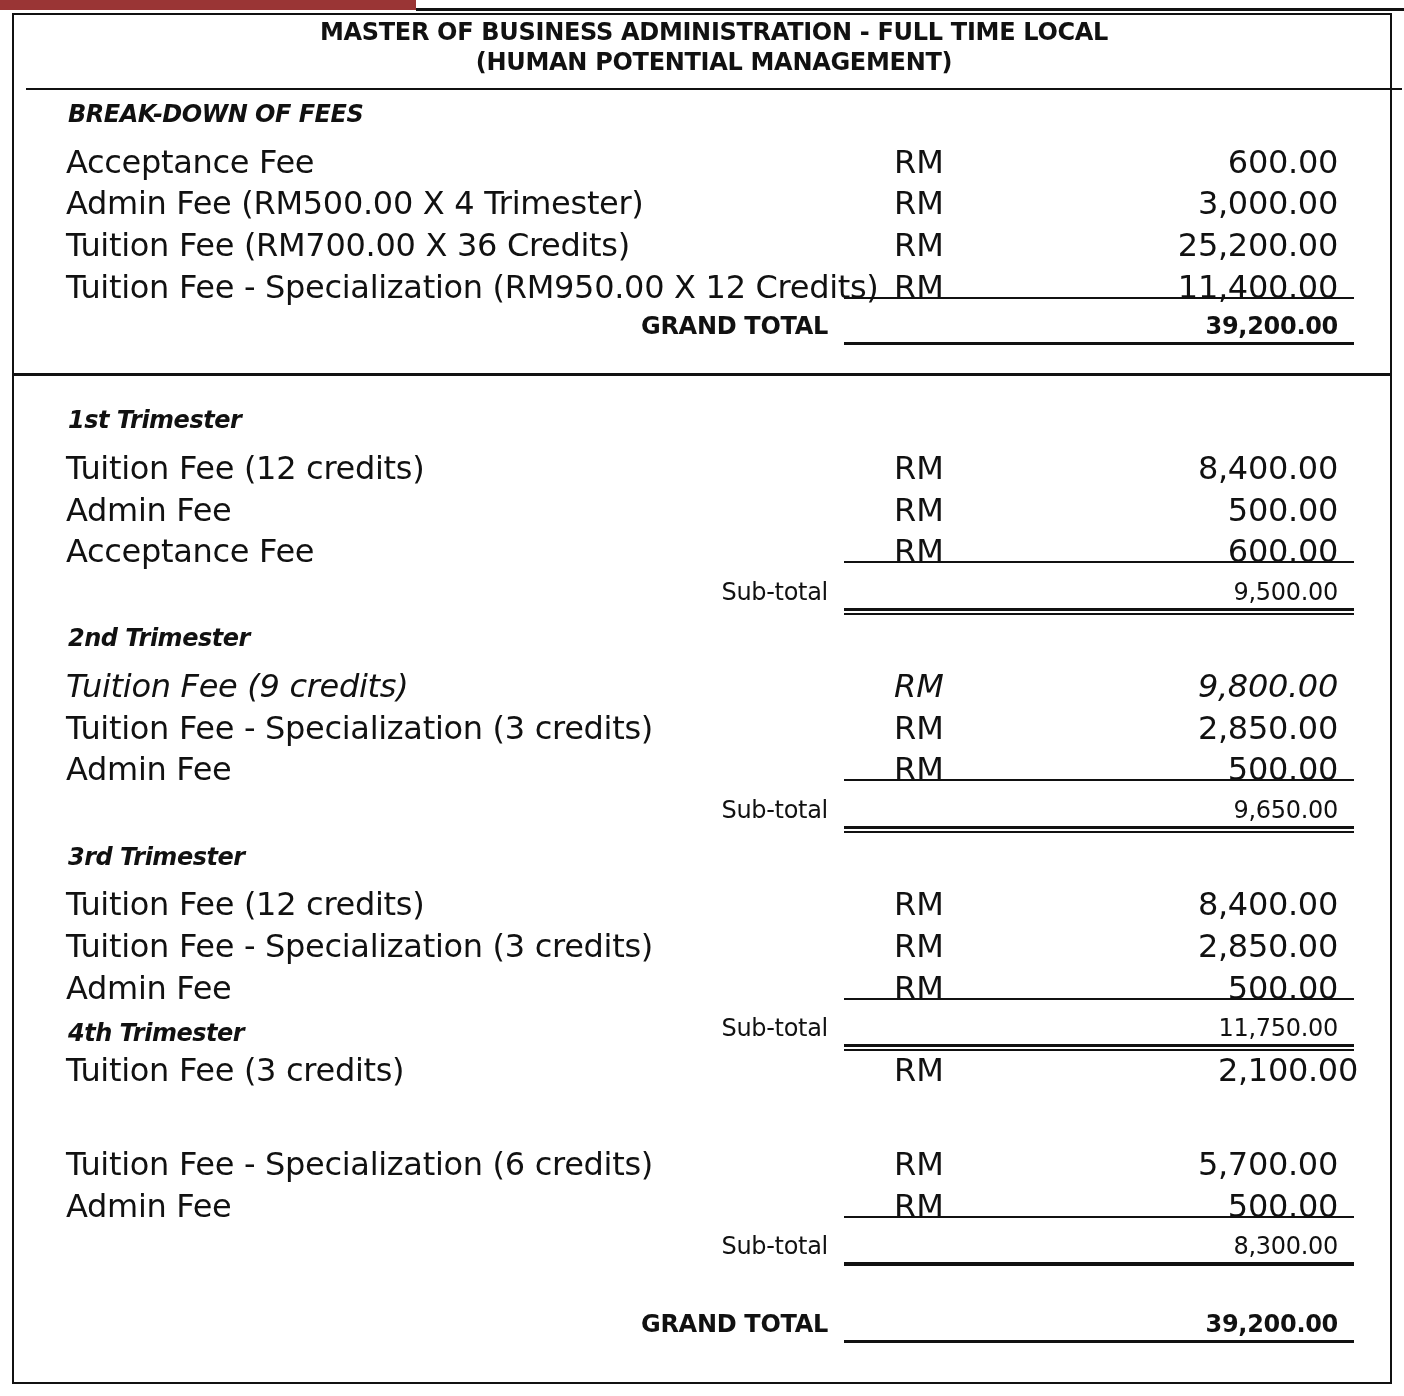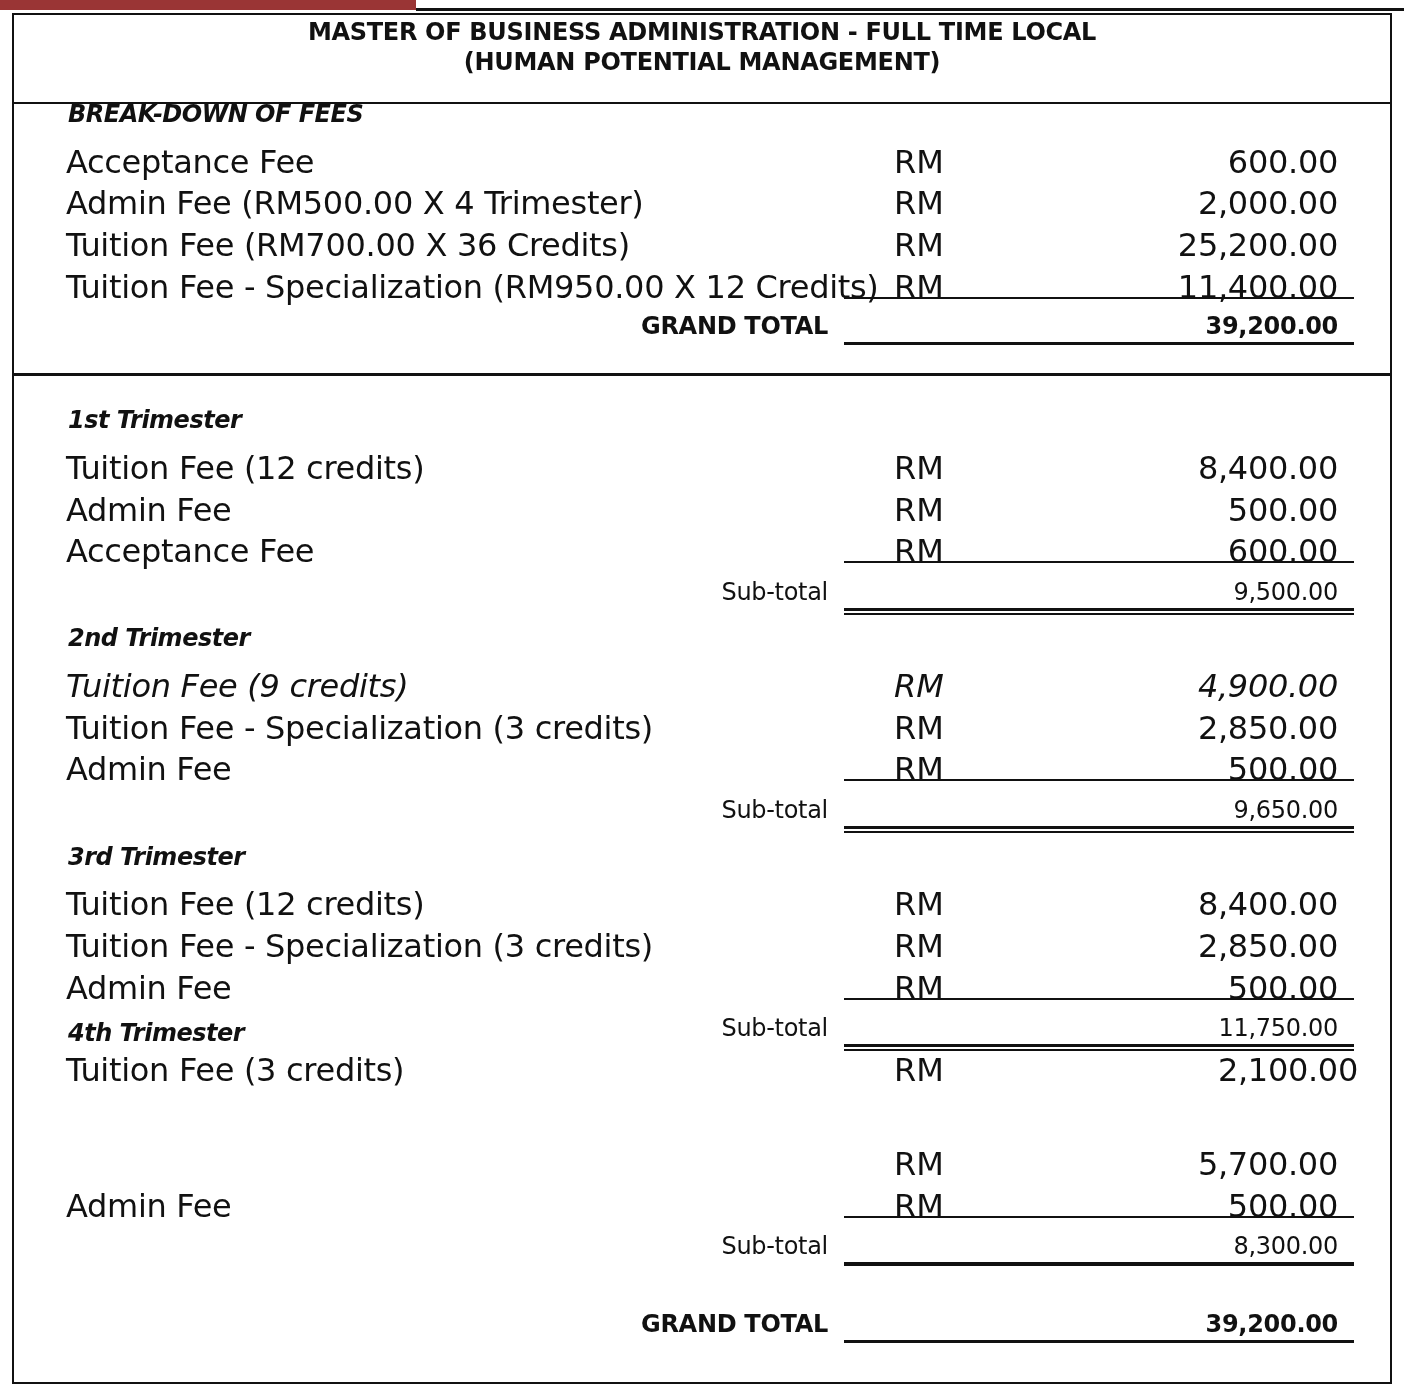--- a/index.html
+++ b/index.html
@@ -2,21 +2,21 @@
 <html><head>
 <meta charset="utf-8">
 <style>
   html, body { margin: 0; padding: 0; background: #ffffff; }
   body { width: 1404px; height: 1396px; position: relative; overflow: hidden;
          font-family: "DejaVu Sans", sans-serif; color: #111; }
   .redbar { position: absolute; left: 0; top: 0; width: 416px; height: 10px; background: #9a3535; }
   .topline { position: absolute; left: 416px; top: 8px; width: 988px; height: 3px; background: #111; }
   .frame { position: absolute; left: 12px; top: 13px; width: 1380px; height: 1371px;
            border: 2px solid #111; box-sizing: border-box; }
-  .header { position: absolute; left: 0; top: 0; width: 100%; height: 89px;
+  .header { position: absolute; left: 12px; top: 0; width: 100%; height: 75px;
             border-bottom: 2px solid #111; text-align: center; box-sizing: border-box; }
   .header .t { font-weight: bold; font-size: 24px; line-height: 30px; letter-spacing: -0.3px; }
   .header .t1 { padding-top: 2px; }
   .divider { position: absolute; left: 0; width: 100%; height: 0; border-top: 3px solid #111; }
   .sec-title { position: absolute; left: 54px; font-weight: bold; font-style: italic; font-size: 24px; letter-spacing: -0.5px; }
   .row { position: absolute; left: 0; width: 100%; height: 30px; font-size: 32px; }
   .row .lbl { position: absolute; left: 52px; white-space: nowrap; letter-spacing: -0.3px; }
   .row .cur { position: absolute; left: 880px; }
   .row .amt { position: absolute; right: 52px; text-align: right; letter-spacing: -0.3px; }
   .row.ul::after { content: ""; position: absolute; left: 830px; width: 510px; top: 29px; border-top: 2px solid #111; }
@@ -42,21 +42,21 @@
   <div class="sec-title" style="top:85px;">BREAK-DOWN OF FEES</div>
 
   <div class="row" style="top:128px;">
     <span class="lbl">Acceptance Fee</span>
     <span class="cur">RM</span>
     <span class="amt">600.00</span>
   </div>
   <div class="row" style="top:169px;">
     <span class="lbl">Admin Fee (RM500.00 X 4 Trimester)</span>
     <span class="cur">RM</span>
-    <span class="amt">2,000.00</span>
+    <span class="amt">3,000.00</span>
   </div>
   <div class="row" style="top:211px;">
     <span class="lbl">Tuition Fee (RM700.00 X 36 Credits)</span>
     <span class="cur">RM</span>
     <span class="amt">25,200.00</span>
   </div>
   <div class="row ul" style="top:253px;">
     <span class="lbl">Tuition Fee - Specialization (RM950.00 X 12 Credits)</span>
     <span class="cur">RM</span>
     <span class="amt">11,400.00</span>
@@ -89,21 +89,21 @@
     <span class="tl">Sub-total</span>
     <span class="ta">9,500.00</span>
     <div class="line1"></div>
     <div class="line2"></div>
   </div>
 
   <div class="sec-title" style="top:609px;">2nd Trimester</div>
   <div class="row" style="top:652px;font-style:italic;">
     <span class="lbl">Tuition Fee (9 credits)</span>
     <span class="cur">RM</span>
-    <span class="amt">4,900.00</span>
+    <span class="amt">9,800.00</span>
   </div>
   <div class="row" style="top:694px;">
     <span class="lbl">Tuition Fee - Specialization (3 credits)</span>
     <span class="cur">RM</span>
     <span class="amt">2,850.00</span>
   </div>
   <div class="row ul" style="top:735px;">
     <span class="lbl">Admin Fee</span>
     <span class="cur">RM</span>
     <span class="amt">500.00</span>
@@ -138,20 +138,21 @@
     <div class="line2"></div>
   </div>
 
   <div class="sec-title" style="top:1004px;font-style:italic;">4th Trimester</div>
   <div class="row" style="top:1036px;padding-left:20px;">
     <span class="lbl">Tuition Fee (3 credits)</span>
     <span class="cur">RM</span>
     <span class="amt">2,100.00</span>
   </div>
   <div class="row" style="top:1130px;">
+    <span class="lbl">Tuition Fee - Specialization (6 credits)</span>
     <span class="cur">RM</span>
     <span class="amt">5,700.00</span>
   </div>
   <div class="row ul" style="top:1172px;">
     <span class="lbl">Admin Fee</span>
     <span class="cur">RM</span>
     <span class="amt">500.00</span>
   </div>
   <div class="total" style="top:1217px;">
     <span class="tl">Sub-total</span>

